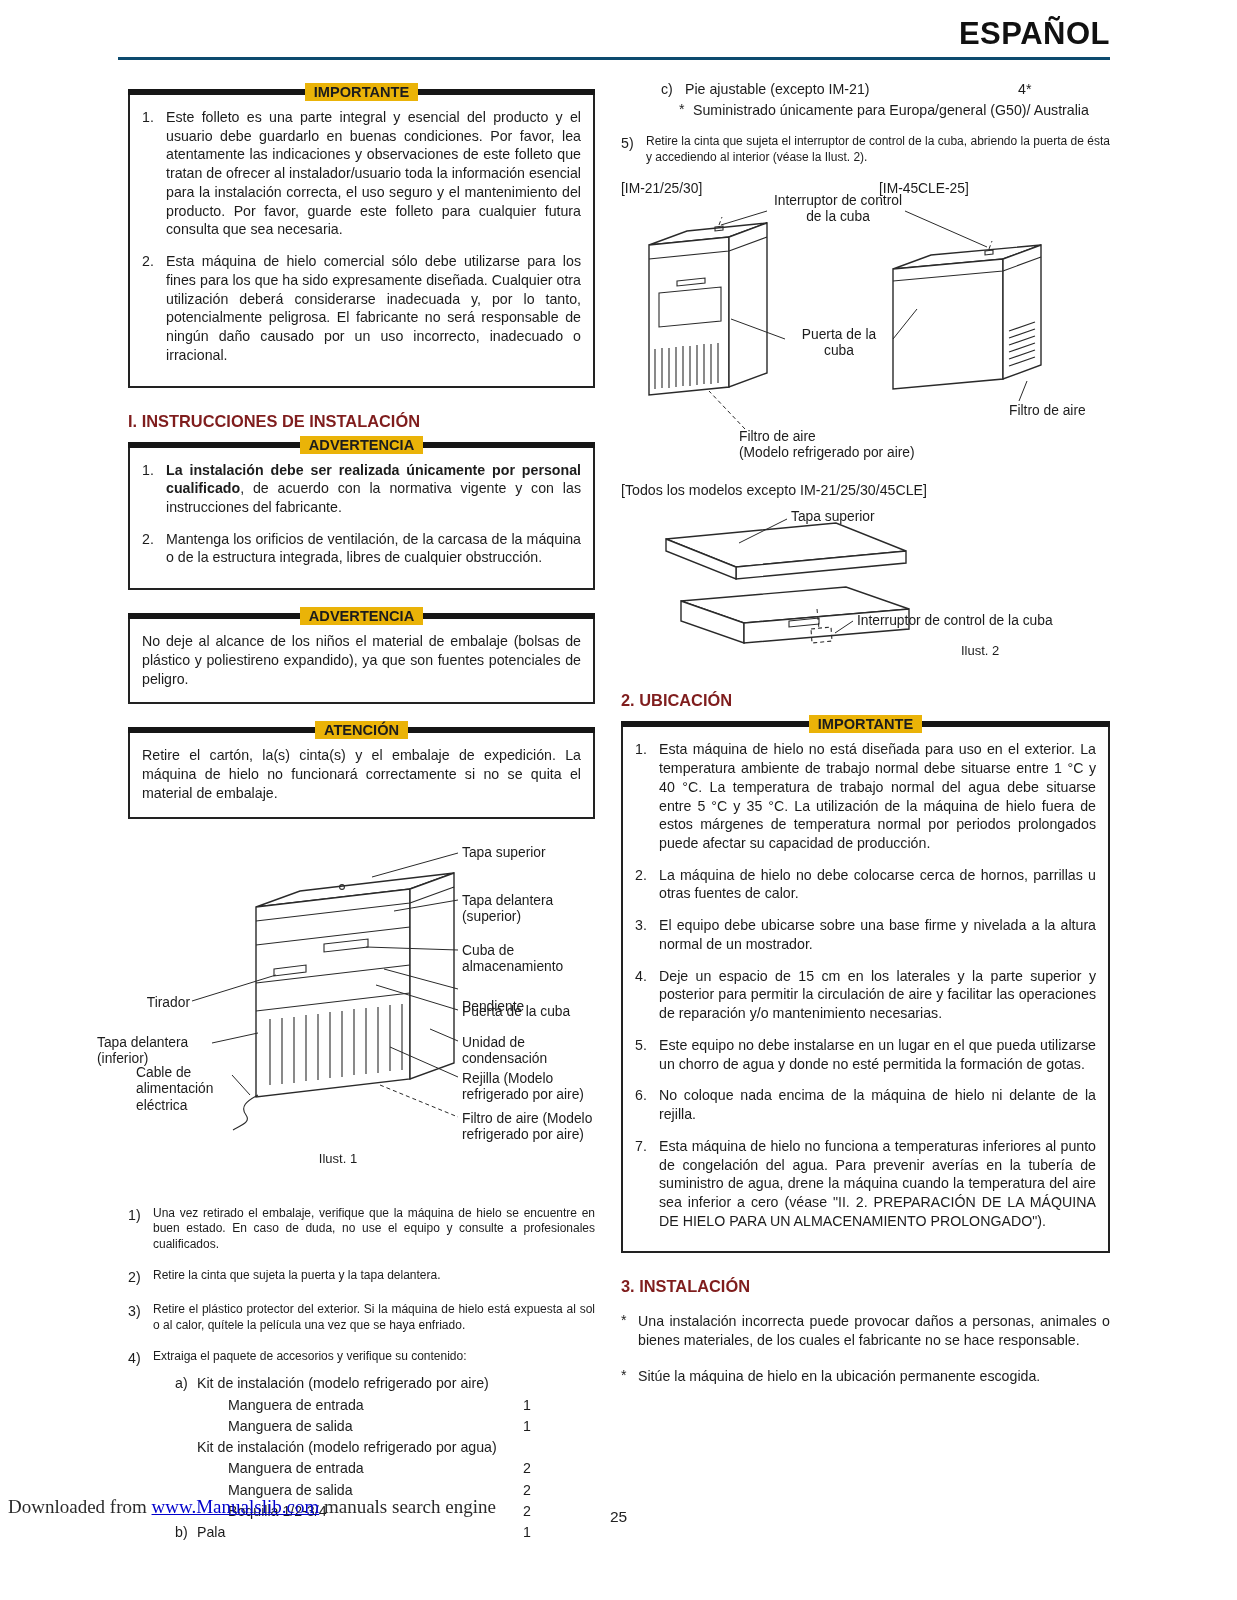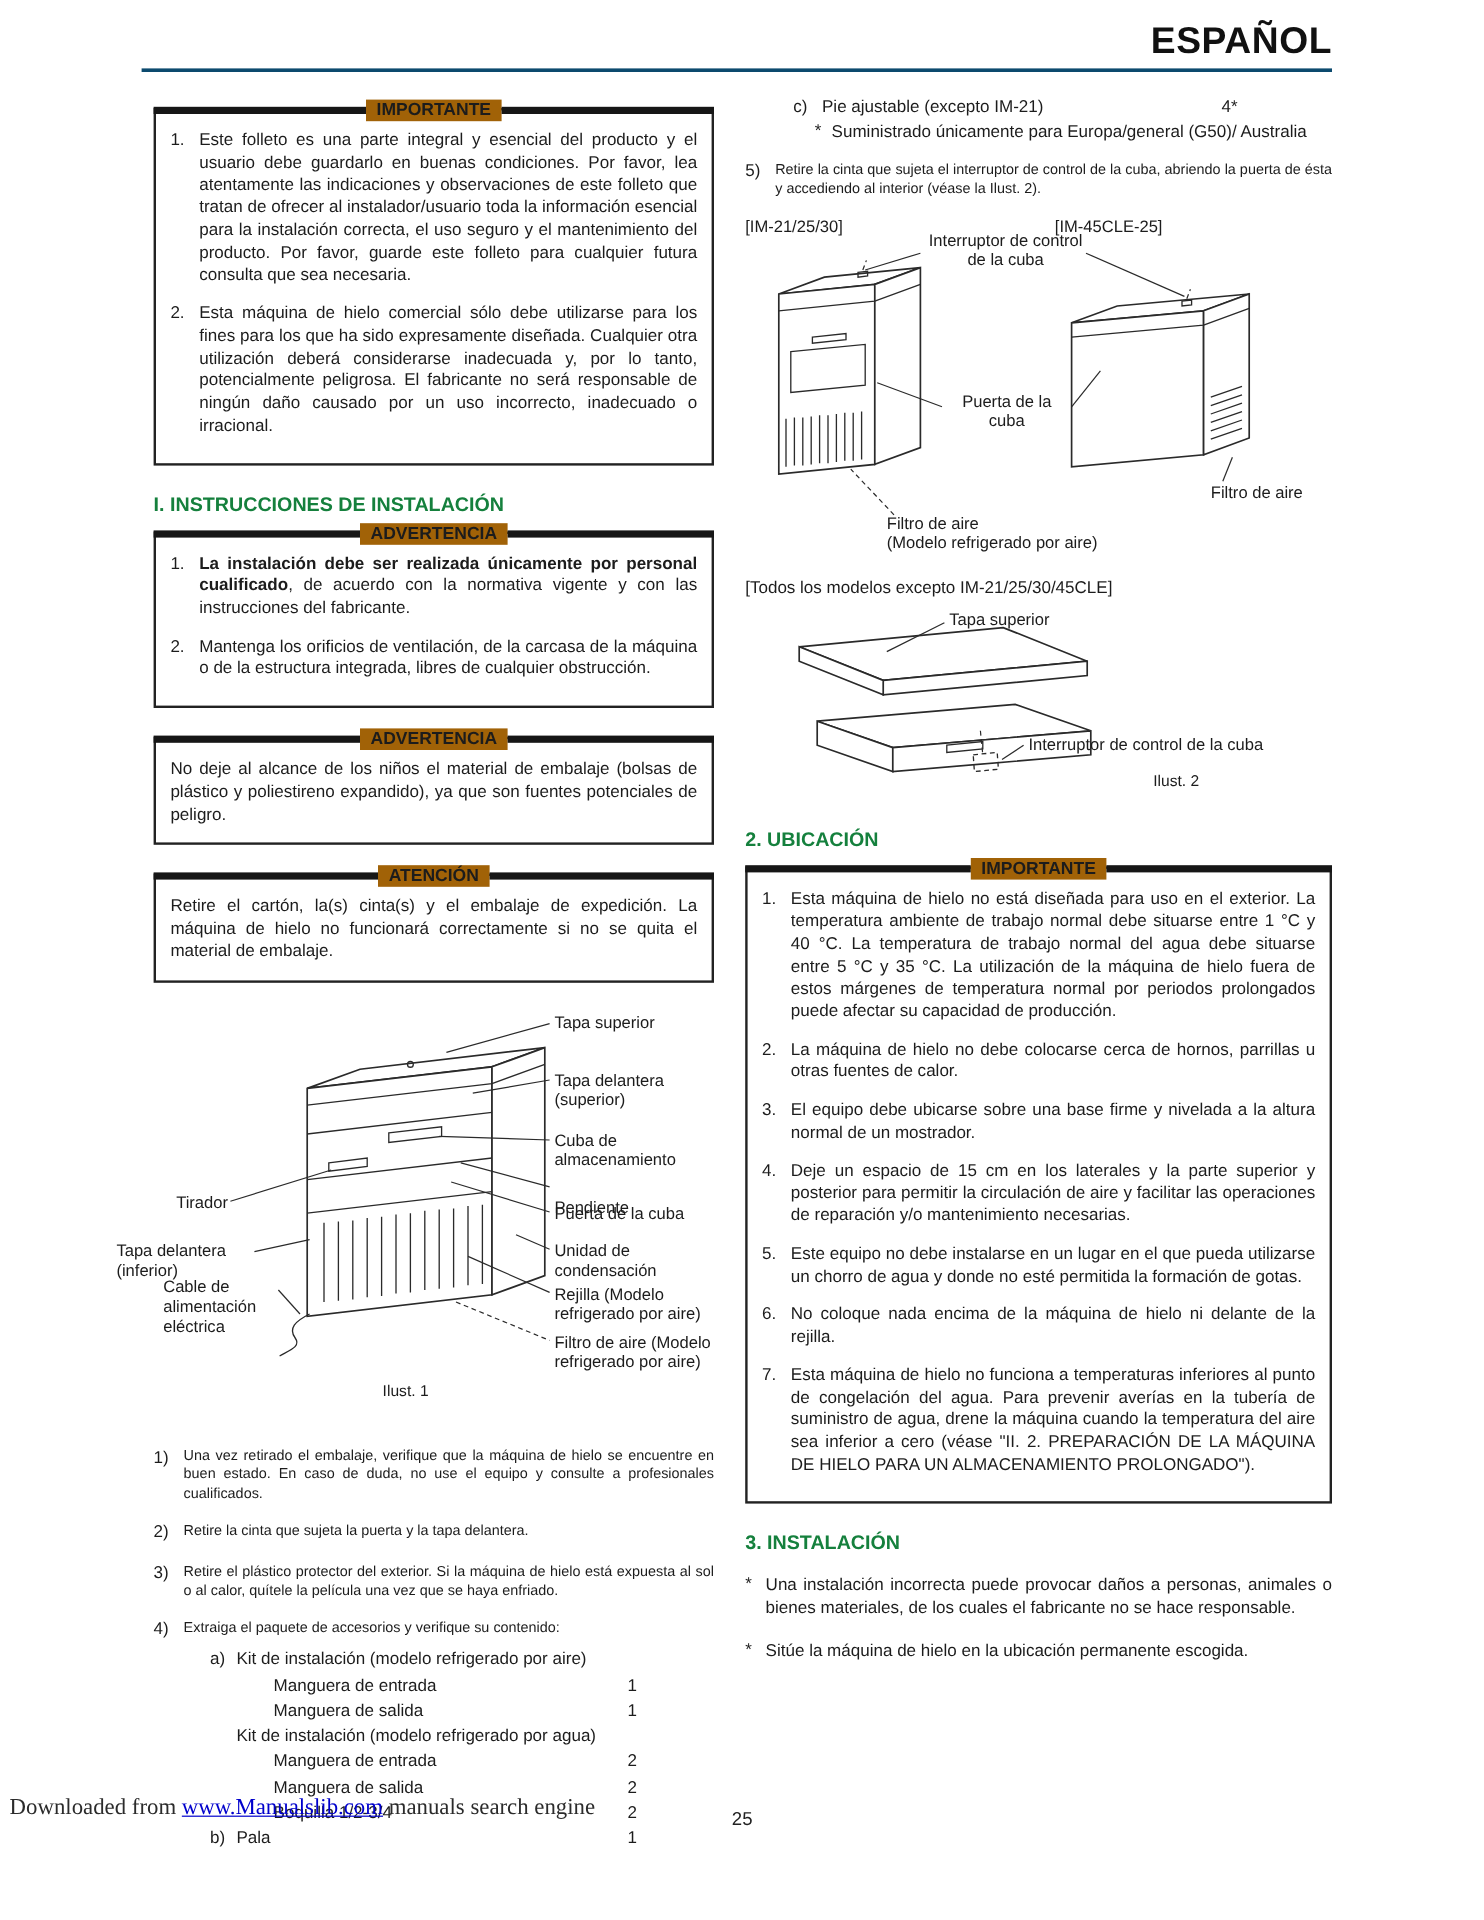--- a/index.html
+++ b/index.html
@@ -20,27 +20,27 @@
   .columns { position:absolute; top:80px; left:128px; display:flex; gap:26px; align-items:flex-start; }
   .col-left { width:467px; }
   .col-right { width:489px; }
 
   .txt, p { font-size:14.2px; line-height:1.32; text-align:justify; }
 
   
   .warnbox { position:relative; border:2px solid #222; padding:16px 12px 8px 12px; margin:14px 0 24px 0; }
   .warnbox-titlebar { position:absolute; top:-9px; left:-2px; right:-2px; height:18px; display:flex; align-items:center; }
   .warnbox-titlebar .bar { flex:1; height:6px; background:#161616; }
-  .warnbox-titlebar .wtitle { padding:0 9px; font-weight:bold; font-size:14.6px; background:#a16207; line-height:18px; white-space:nowrap; }
+  .warnbox-titlebar .wtitle { padding:0 9px; font-weight:bold; font-size:14.6px; background:#eab308; line-height:18px; white-space:nowrap; }
 
   .bi { display:flex; margin-bottom:13px; }
   .bi .n { width:24px; flex:none; font-size:14.2px; line-height:1.32; }
   .bi .t { flex:1; font-size:14.2px; line-height:1.32; text-align:justify; }
 
-  .sec { font-size:16.4px; font-weight:bold; margin:4px 0 12px 0; color:#15803d; }
+  .sec { font-size:16.4px; font-weight:bold; margin:4px 0 12px 0; color:#7f1d1d; }
 
   
   .step { display:flex; margin-bottom:15px; }
   .step .n { width:25px; flex:none; font-size:14.2px; line-height:1.32; }
   .step .t { flex:1; font-size:12px; line-height:1.32; text-align:justify; }
 
   
   .acc { margin-left:47px; margin-top:2px; }
   .acc-row { display:flex; font-size:14.2px; line-height:1.5; }
   .acc-marker { width:22px; flex:none; }

